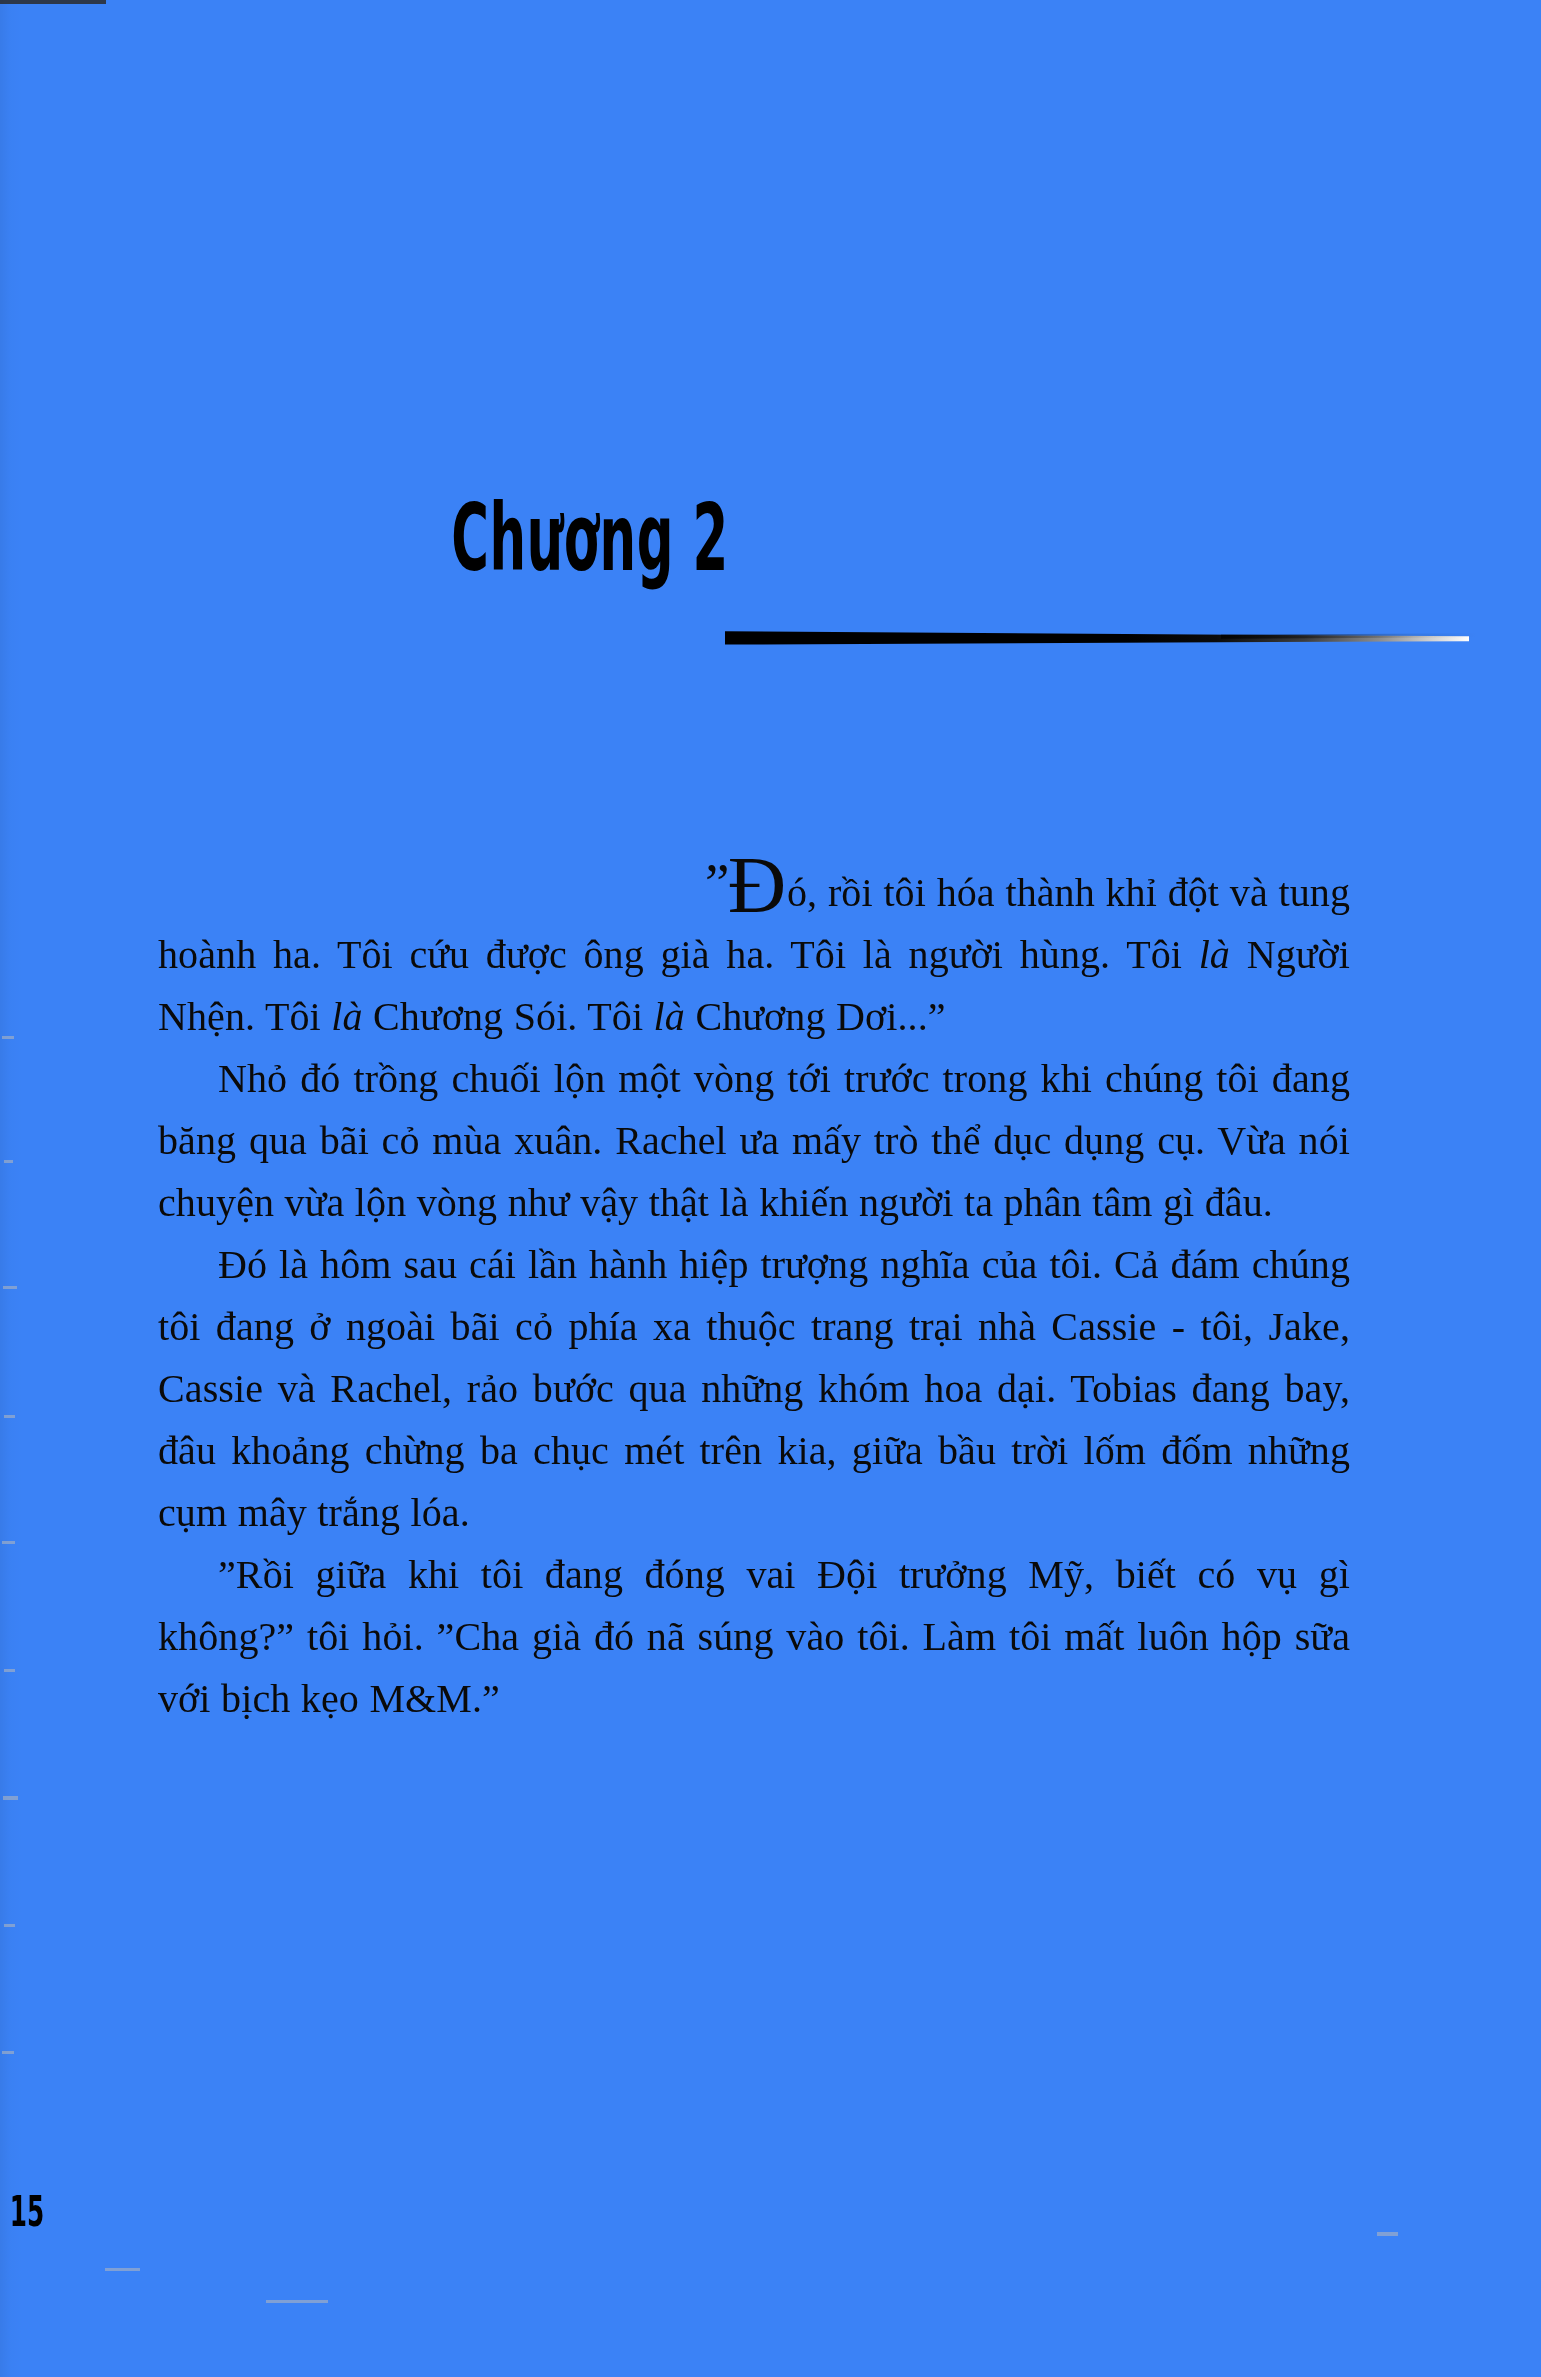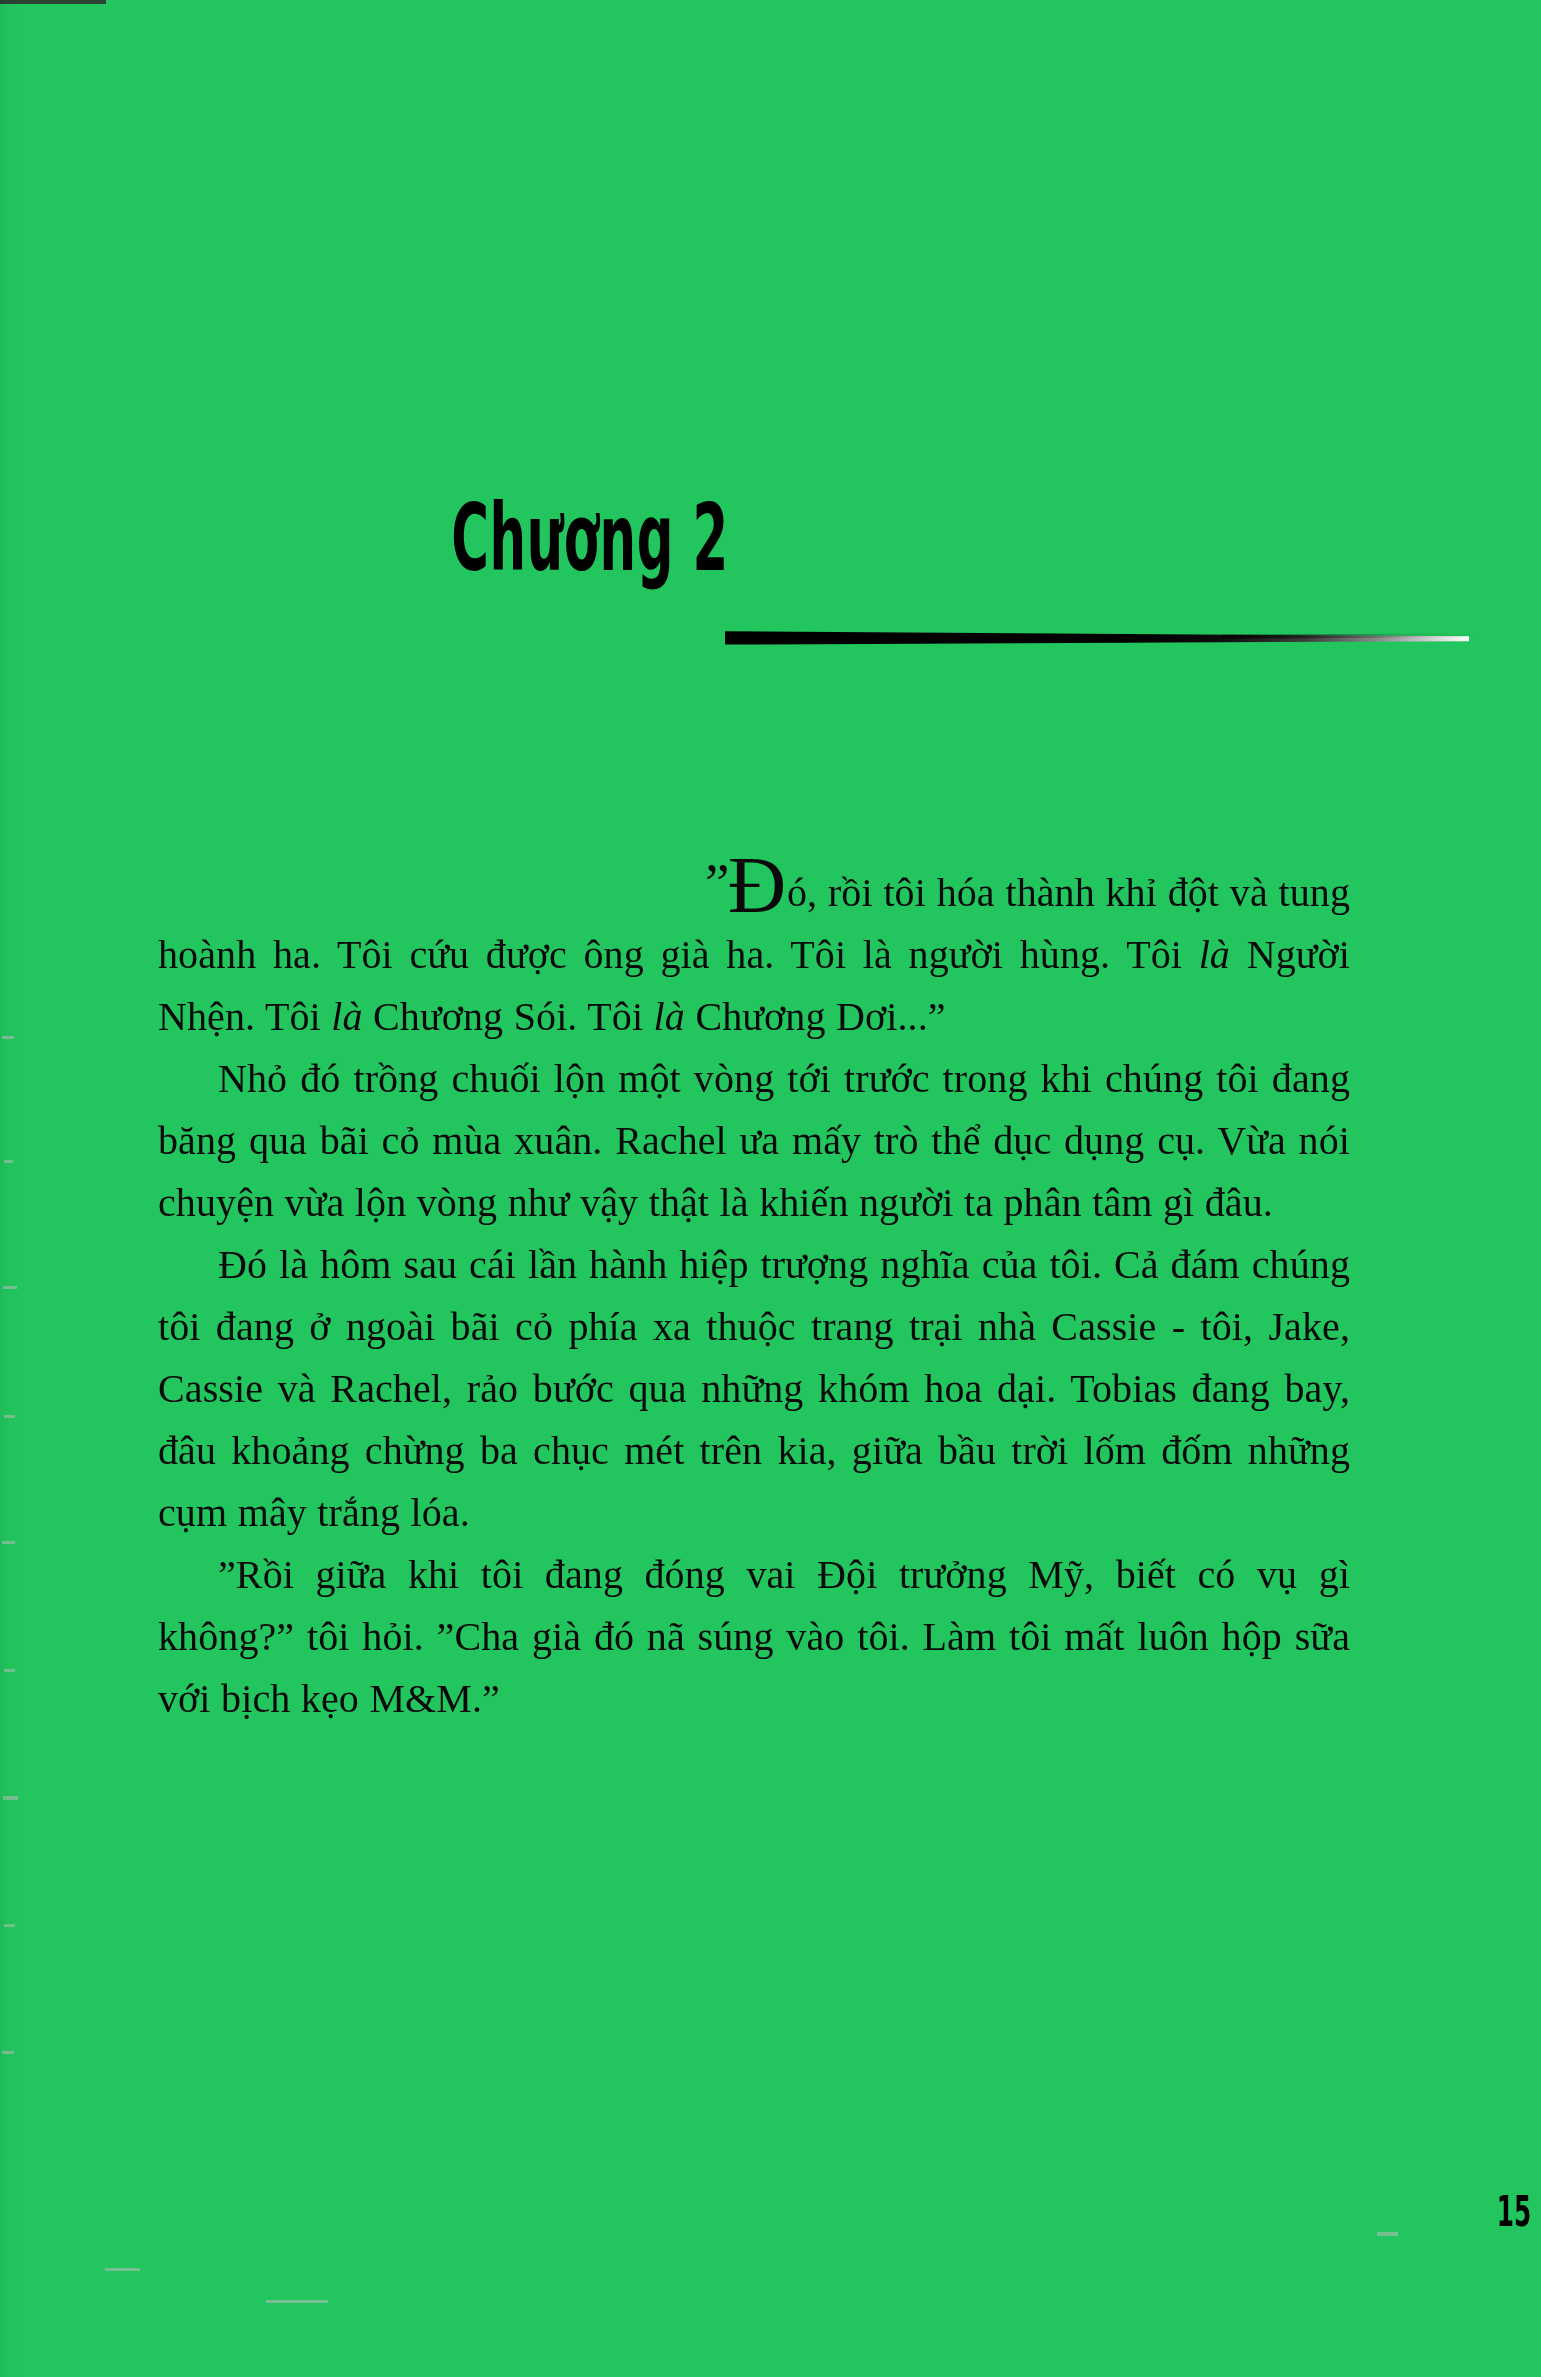--- a/index.html
+++ b/index.html
@@ -6,21 +6,21 @@
   html, body {
     margin: 0;
     padding: 0;
     background: #ffffff;
   }
 
   .page {
     position: relative;
     width: 1541px;
     height: 2377px;
-    background: #22c55e;
+    background: #3b82f6;
     overflow: hidden;
     font-family: "Liberation Serif", "DejaVu Serif", serif;
     color: #0a0a0a;
     -webkit-font-smoothing: antialiased;
   }
 
   
   .scan-edge-mark {
     position: absolute;
     background: #2b2b2b;
@@ -139,21 +139,21 @@
 
   .body-text em {
   }
 
   
   .folio {
     position: absolute;
     left: 0;
     top: 2190px;
     width: 1541px;
-    text-align: right;
+    text-align: left;
   }
   .folio-number {
     display: inline-block;
     font-family: "Liberation Sans Narrow", "DejaVu Sans Condensed", "Liberation Sans", sans-serif;
     font-weight: 700;
     font-size: 43px;
     line-height: 1;
     color: #000;
     transform: scaleX(0.64);
   }

